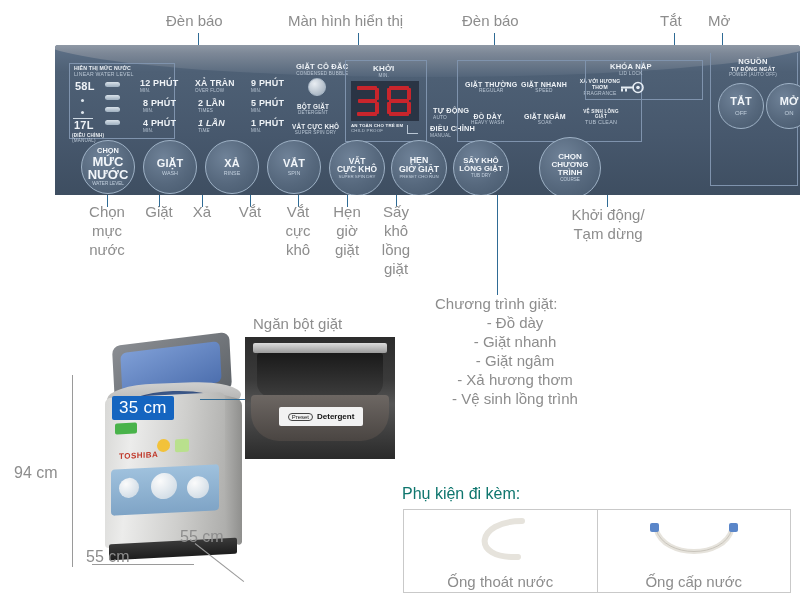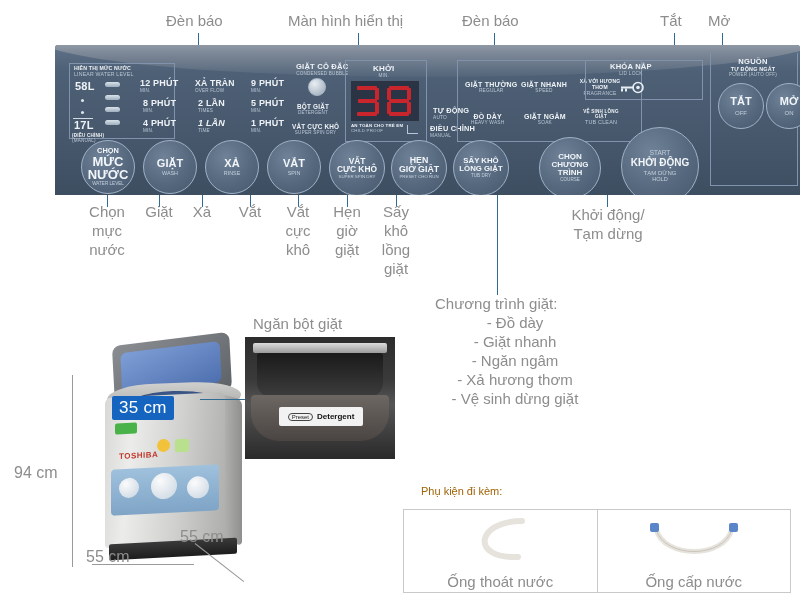--- a/index.html
+++ b/index.html
@@ -115,21 +115,21 @@
   .acc-cell + .acc-cell{border-left:none;}
   .acc-cap{position:absolute;left:0;right:0;bottom:2px;text-align:center;font-size:15px;color:#8d8d8d;}
   .acc-art{position:absolute;left:0;right:0;top:4px;height:50px;display:flex;align-items:center;justify-content:center;}
   .mouse-guard{width:52px;height:44px;background:linear-gradient(180deg,#2a2a2a,#141414);border-radius:4px;
     position:relative;}
   .mouse-guard:after{content:"";position:absolute;left:7px;top:5px;right:7px;bottom:5px;
     background:
       repeating-linear-gradient(0deg,#6a6a6a 0 1px,transparent 1px 4px),
       repeating-linear-gradient(90deg,#6a6a6a 0 1px,transparent 1px 4px),#3a3a3a;}
 
-  .hdr-acc{position:absolute;left:421px;top:485px;font-size:11px;color:#a16207;}
+  .hdr-acc{position:absolute;left:402px;top:485px;font-size:16px;color:#0f766e;}
 </style>
 </head>
 <body>
 
 <div>
   <div class="abs callout-top" style="left:166px;top:12px;">Đèn báo</div>
   <div class="abs vline" style="left:198px;top:33px;height:14px;"></div>
 
   <div class="abs callout-top" style="left:288px;top:12px;">Màn hình hiển thị</div>
   <div class="abs vline" style="left:358px;top:33px;height:14px;"></div>
@@ -347,26 +347,20 @@
   </div>
   <div class="btn" style="left:398px;top:95px;width:54px;height:54px;">
     <span class="l1" style="font-size:7.8px;">SẤY KHÔ</span>
     <span class="l1" style="font-size:7.8px;">LỒNG GIẶT</span>
     <span class="l2" style="font-size:4.6px;margin-top:1px;">TUB DRY</span>
   </div>
   <div class="btn" style="left:484px;top:92px;width:60px;height:60px;">
     <span class="l1" style="font-size:8px;">CHỌN</span>
     <span class="l1" style="font-size:8px;">CHƯƠNG TRÌNH</span>
     <span class="l2" style="font-size:4.6px;margin-top:1px;">COURSE</span>
-  </div>
-  <div class="btn" style="left:566px;top:82px;width:76px;height:76px;">
-    <span class="l2" style="font-size:6.4px;">START</span>
-    <span class="l1" style="font-size:10px;margin:2px 0;">KHỞI ĐỘNG</span>
-    <span class="l2" style="font-size:6px;">TẠM DỪNG</span>
-    <span class="l2" style="font-size:5.6px;">HOLD</span>
   </div>
 </div>
 
 <div>
   <div class="abs vline" style="left:107px;top:195px;height:12px;"></div>
   <div class="abs vline" style="left:159px;top:195px;height:12px;"></div>
   <div class="abs vline" style="left:202px;top:195px;height:12px;"></div>
   <div class="abs vline" style="left:250px;top:195px;height:12px;"></div>
   <div class="abs vline" style="left:298px;top:195px;height:12px;"></div>
   <div class="abs vline" style="left:347px;top:195px;height:12px;"></div>
@@ -393,23 +387,23 @@
 
   <div class="abs ann c" style="left:543px;top:205px;width:130px;">
     <div>Khởi động/</div>
     <div>Tạm dừng</div>
   </div>
 
   <div class="abs ann" style="left:435px;top:294px;">Chương trình giặt:</div>
   <div class="abs ann" style="left:435px;top:313px;width:160px;text-align:center;">
     <div>- Đồ dày</div>
     <div>- Giặt nhanh</div>
-    <div>- Ngăn ngâm</div>
+    <div>- Giặt ngâm</div>
     <div>- Xả hương thơm</div>
-    <div>- Vệ sinh dừng giặt</div>
+    <div>- Vệ sinh lồng trình</div>
   </div>
 </div>
 
 <div id="wm">
   <div class="wmlid">
       <div class="wmlid-in"></div>
     </div>
   <div class="wmtop"></div>
   <div class="wmdrum"></div>
   <div class="wmside"></div>

